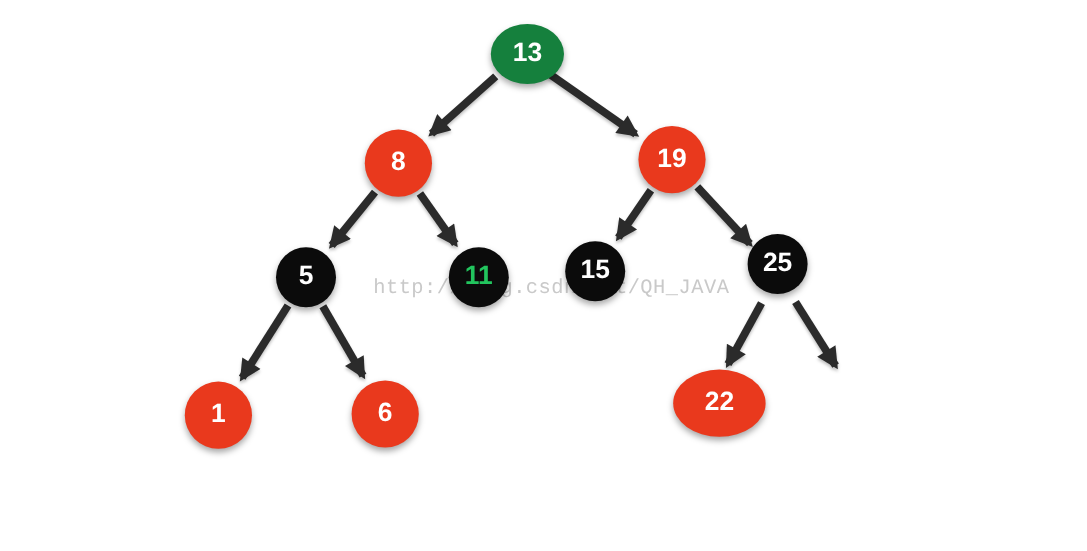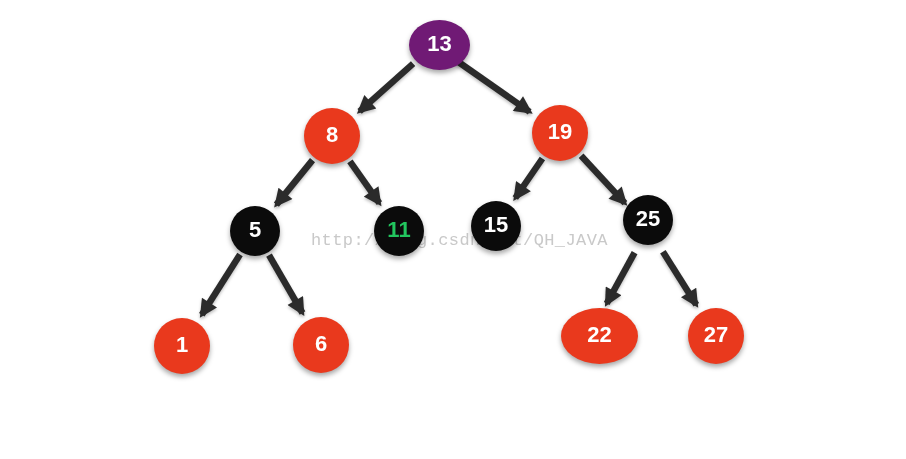--- a/index.html
+++ b/index.html
@@ -81,21 +81,21 @@
       <line x1="349.9" y1="161.3" x2="379.4" y2="203.2" marker-end="url(#arrowhead)"></line>
       <line x1="542.4" y1="158.5" x2="515.3" y2="198.0" marker-end="url(#arrowhead)"></line>
       <line x1="581.1" y1="155.7" x2="624.9" y2="203.1" marker-end="url(#arrowhead)"></line>
       <line x1="240.0" y1="254.6" x2="201.8" y2="314.8" marker-end="url(#arrowhead)"></line>
       <line x1="269.0" y1="255.2" x2="302.5" y2="313.0" marker-end="url(#arrowhead)"></line>
       <line x1="634.6" y1="252.6" x2="606.7" y2="303.5" marker-end="url(#arrowhead)"></line>
       <line x1="662.9" y1="251.7" x2="696.3" y2="304.7" marker-end="url(#arrowhead)"></line>
     </svg>
 
   <div class="nodes">
-      <div class="node" style="left: 409px; top: 20px; height: 50px; width: 61px; background: #701a75;">
+      <div class="node" style="left: 409px; top: 20px; height: 50px; width: 61px; background: #15803d;">
         <span style="color: rgb(255, 255, 255);">13</span>
       </div>
       <div class="node" style="left: 304px; top: 108px; height: 56px; width: 56px; background: rgb(233, 57, 29);">
         <span style="color: rgb(255, 255, 255);">8</span>
       </div>
       <div class="node" style="left: 532px; top: 105px; height: 56px; width: 56px; background: rgb(233, 57, 29);">
         <span style="color: rgb(255, 255, 255);">19</span>
       </div>
       <div class="node" style="left: 230px; top: 206px; height: 50px; width: 50px; background: rgb(11, 11, 11);">
         <span style="color: rgb(255, 255, 255);">5</span>
@@ -111,17 +111,14 @@
       </div>
       <div class="node" style="left: 154px; top: 318px; height: 56px; width: 56px; background: rgb(233, 57, 29);">
         <span style="color: rgb(255, 255, 255);">1</span>
       </div>
       <div class="node" style="left: 293px; top: 317px; height: 56px; width: 56px; background: rgb(233, 57, 29);">
         <span style="color: rgb(255, 255, 255);">6</span>
       </div>
       <div class="node" style="left: 561px; top: 308px; height: 56px; width: 77px; background: rgb(233, 57, 29);">
         <span style="color: rgb(255, 255, 255);">22</span>
       </div>
-      <div class="node" style="left: 688px; top: 308px; height: 56px; width: 56px; background: rgb(233, 57, 29);">
-        <span style="color: rgb(255, 255, 255);">27</span>
-      </div>
     </div>
 </div>
 
 </body></html>

